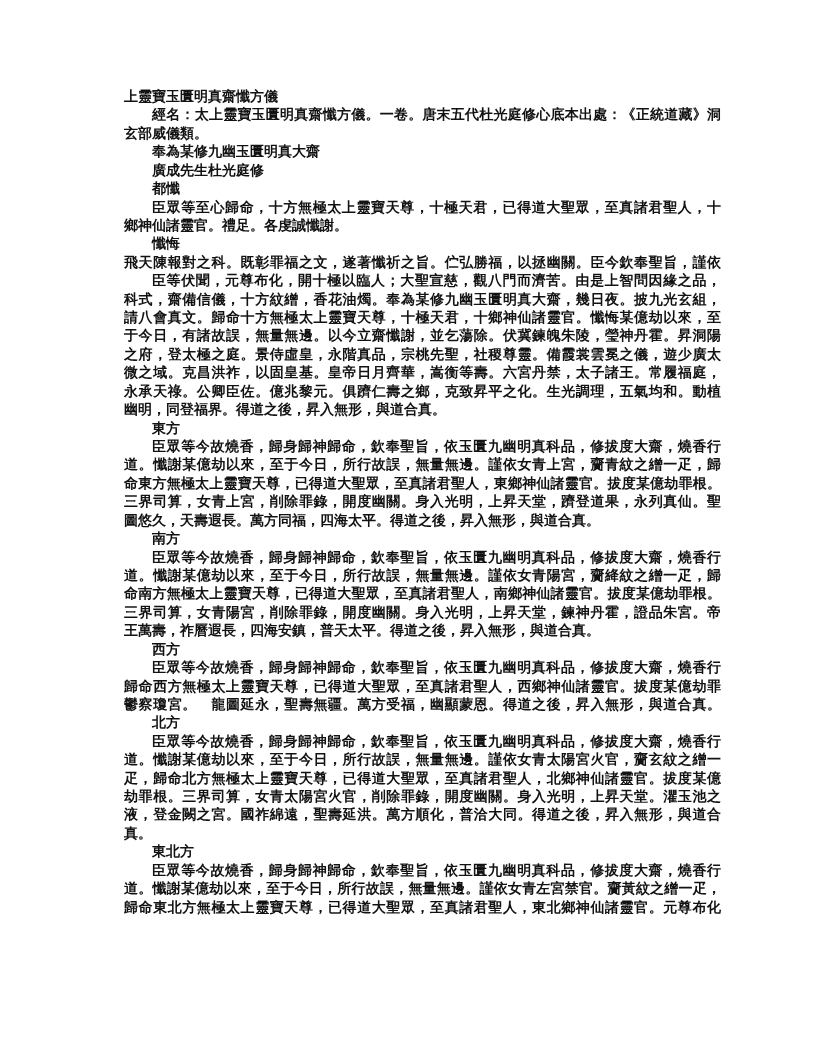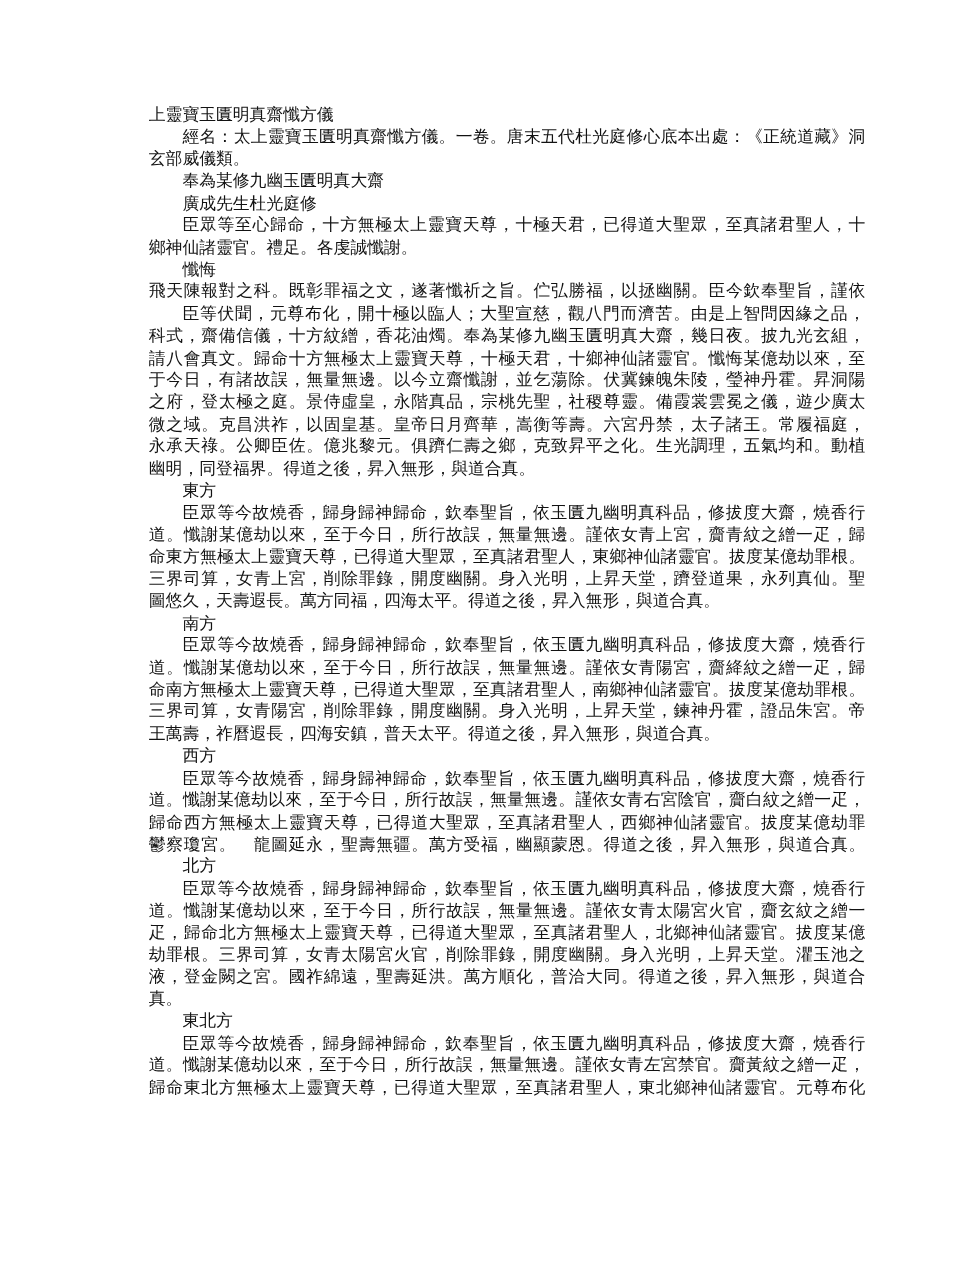--- a/index.html
+++ b/index.html
@@ -18,38 +18,40 @@
     color: #121212;
     font-family: "Liberation Serif", "DejaVu Serif", serif;
     font-size: 14px;
   }
   .line {
     height: 18.43px;
     line-height: 18.43px;
     text-align: left;
     white-space: normal;
     overflow: hidden;
+    font-weight: bold;
   }
   .line.indent {
     text-indent: 28px;
   }
   .line.flush {
     text-align: justify;
     text-align-last: justify;
   }
 </style>
 </head>
 <body style="background: rgb(255, 255, 255);">
 
 <div class="doc" id="doc" style="color: rgb(18, 18, 18);">
     <div class="line">上靈寶玉匱明真齋懺方儀</div>
     <div class="line indent flush">經名：太上靈寶玉匱明真齋懺方儀。一卷。唐末五代杜光庭修心底本出處：《正統道藏》洞</div>
     <div class="line">玄部威儀類。</div>
     <div class="line indent">奉為某修九幽玉匱明真大齋</div>
     <div class="line indent">廣成先生杜光庭修</div>
+    <div class="line indent">都懺</div>
     <div class="line indent flush">臣眾等至心歸命，十方無極太上靈寶天尊，十極天君，已得道大聖眾，至真諸君聖人，十</div>
     <div class="line">鄉神仙諸靈官。禮足。各虔誠懺謝。</div>
     <div class="line indent">懺悔</div>
     <div class="line flush">飛天陳報對之科。既彰罪福之文，遂著懺祈之旨。伫弘勝福，以拯幽關。臣今欽奉聖旨，謹依</div>
     <div class="line indent flush">臣等伏聞，元尊布化，開十極以臨人；大聖宣慈，觀八門而濟苦。由是上智問因緣之品，</div>
     <div class="line flush">科式，齋備信儀，十方紋繒，香花油燭。奉為某修九幽玉匱明真大齋，幾日夜。披九光玄組，</div>
     <div class="line flush">請八會真文。歸命十方無極太上靈寶天尊，十極天君，十鄉神仙諸靈官。懺悔某億劫以來，至</div>
     <div class="line flush">于今日，有諸故誤，無量無邊。以今立齋懺謝，並乞蕩除。伏冀鍊魄朱陵，瑩神丹霍。昇洞陽</div>
     <div class="line flush">之府，登太極之庭。景侍虛皇，永階真品，宗桃先聖，社稷尊靈。備霞裳雲冕之儀，遊少廣太</div>
     <div class="line flush">微之域。克昌洪祚，以固皇基。皇帝日月齊華，嵩衡等壽。六宮丹禁，太子諸王。常履福庭，</div>
@@ -62,21 +64,20 @@
     <div class="line flush">三界司算，女青上宮，削除罪錄，開度幽關。身入光明，上昇天堂，躋登道果，永列真仙。聖</div>
     <div class="line">圖悠久，天壽遐長。萬方同福，四海太平。得道之後，昇入無形，與道合真。</div>
     <div class="line indent">南方</div>
     <div class="line indent flush">臣眾等今故燒香，歸身歸神歸命，欽奉聖旨，依玉匱九幽明真科品，修拔度大齋，燒香行</div>
     <div class="line flush">道。懺謝某億劫以來，至于今日，所行故誤，無量無邊。謹依女青陽宮，齎絳紋之繒一疋，歸</div>
     <div class="line flush">命南方無極太上靈寶天尊，已得道大聖眾，至真諸君聖人，南鄉神仙諸靈官。拔度某億劫罪根。</div>
     <div class="line flush">三界司算，女青陽宮，削除罪錄，開度幽關。身入光明，上昇天堂，鍊神丹霍，證品朱宮。帝</div>
     <div class="line">王萬壽，祚曆遐長，四海安鎮，普天太平。得道之後，昇入無形，與道合真。</div>
     <div class="line indent">西方</div>
     <div class="line indent flush">臣眾等今故燒香，歸身歸神歸命，欽奉聖旨，依玉匱九幽明真科品，修拔度大齋，燒香行</div>
-    <div class="line flush">道。懺謝某億劫以來，至于今日，所行故誤，無量無邊。謹依女青右宮陰官，齎白紋之繒一疋，</div>
     <div class="line flush">歸命西方無極太上靈寶天尊，已得道大聖眾，至真諸君聖人，西鄉神仙諸靈官。拔度某億劫罪</div>
     <div class="line flush">鬱察瓊宮。　龍圖延永，聖壽無疆。萬方受福，幽顯蒙恩。得道之後，昇入無形，與道合真。</div>
     <div class="line indent">北方</div>
     <div class="line indent flush">臣眾等今故燒香，歸身歸神歸命，欽奉聖旨，依玉匱九幽明真科品，修拔度大齋，燒香行</div>
     <div class="line flush">道。懺謝某億劫以來，至于今日，所行故誤，無量無邊。謹依女青太陽宮火官，齎玄紋之繒一</div>
     <div class="line flush">疋，歸命北方無極太上靈寶天尊，已得道大聖眾，至真諸君聖人，北鄉神仙諸靈官。拔度某億</div>
     <div class="line flush">劫罪根。三界司算，女青太陽宮火官，削除罪錄，開度幽關。身入光明，上昇天堂。灈玉池之</div>
     <div class="line flush">液，登金闕之宮。國祚綿遠，聖壽延洪。萬方順化，普洽大同。得道之後，昇入無形，與道合</div>
     <div class="line">真。</div>
     <div class="line indent">東北方</div>

